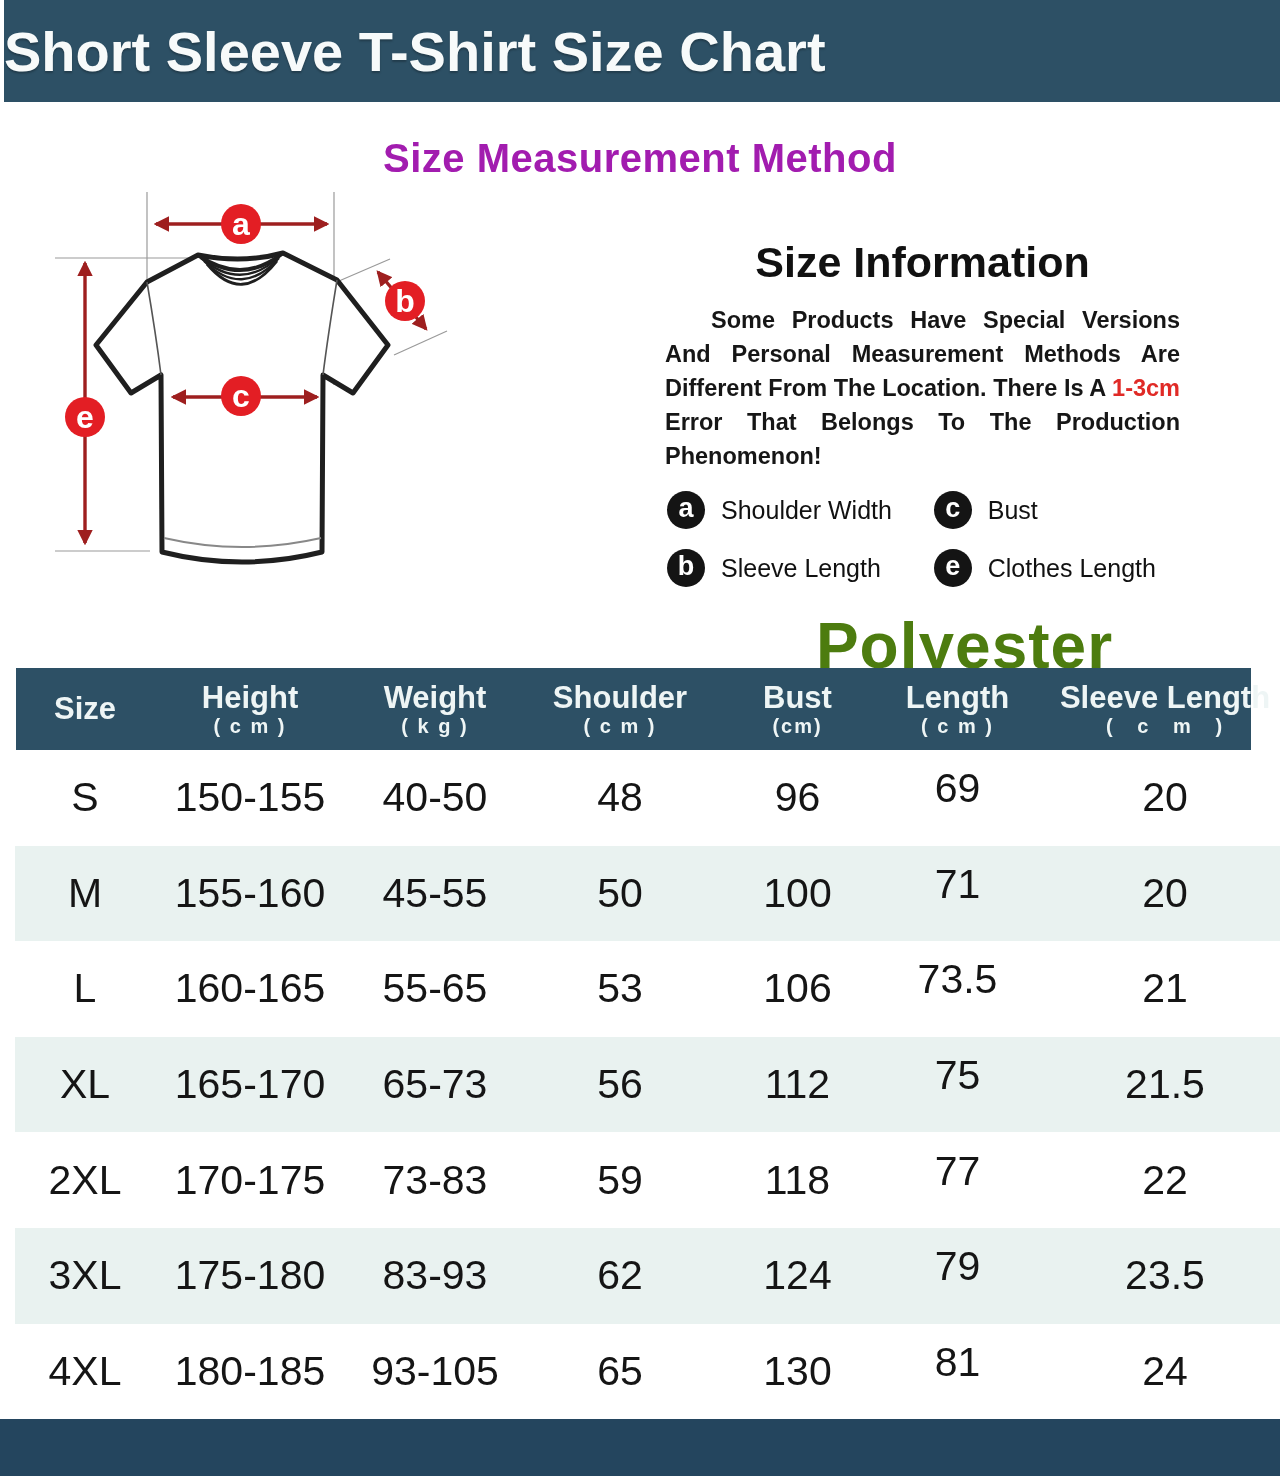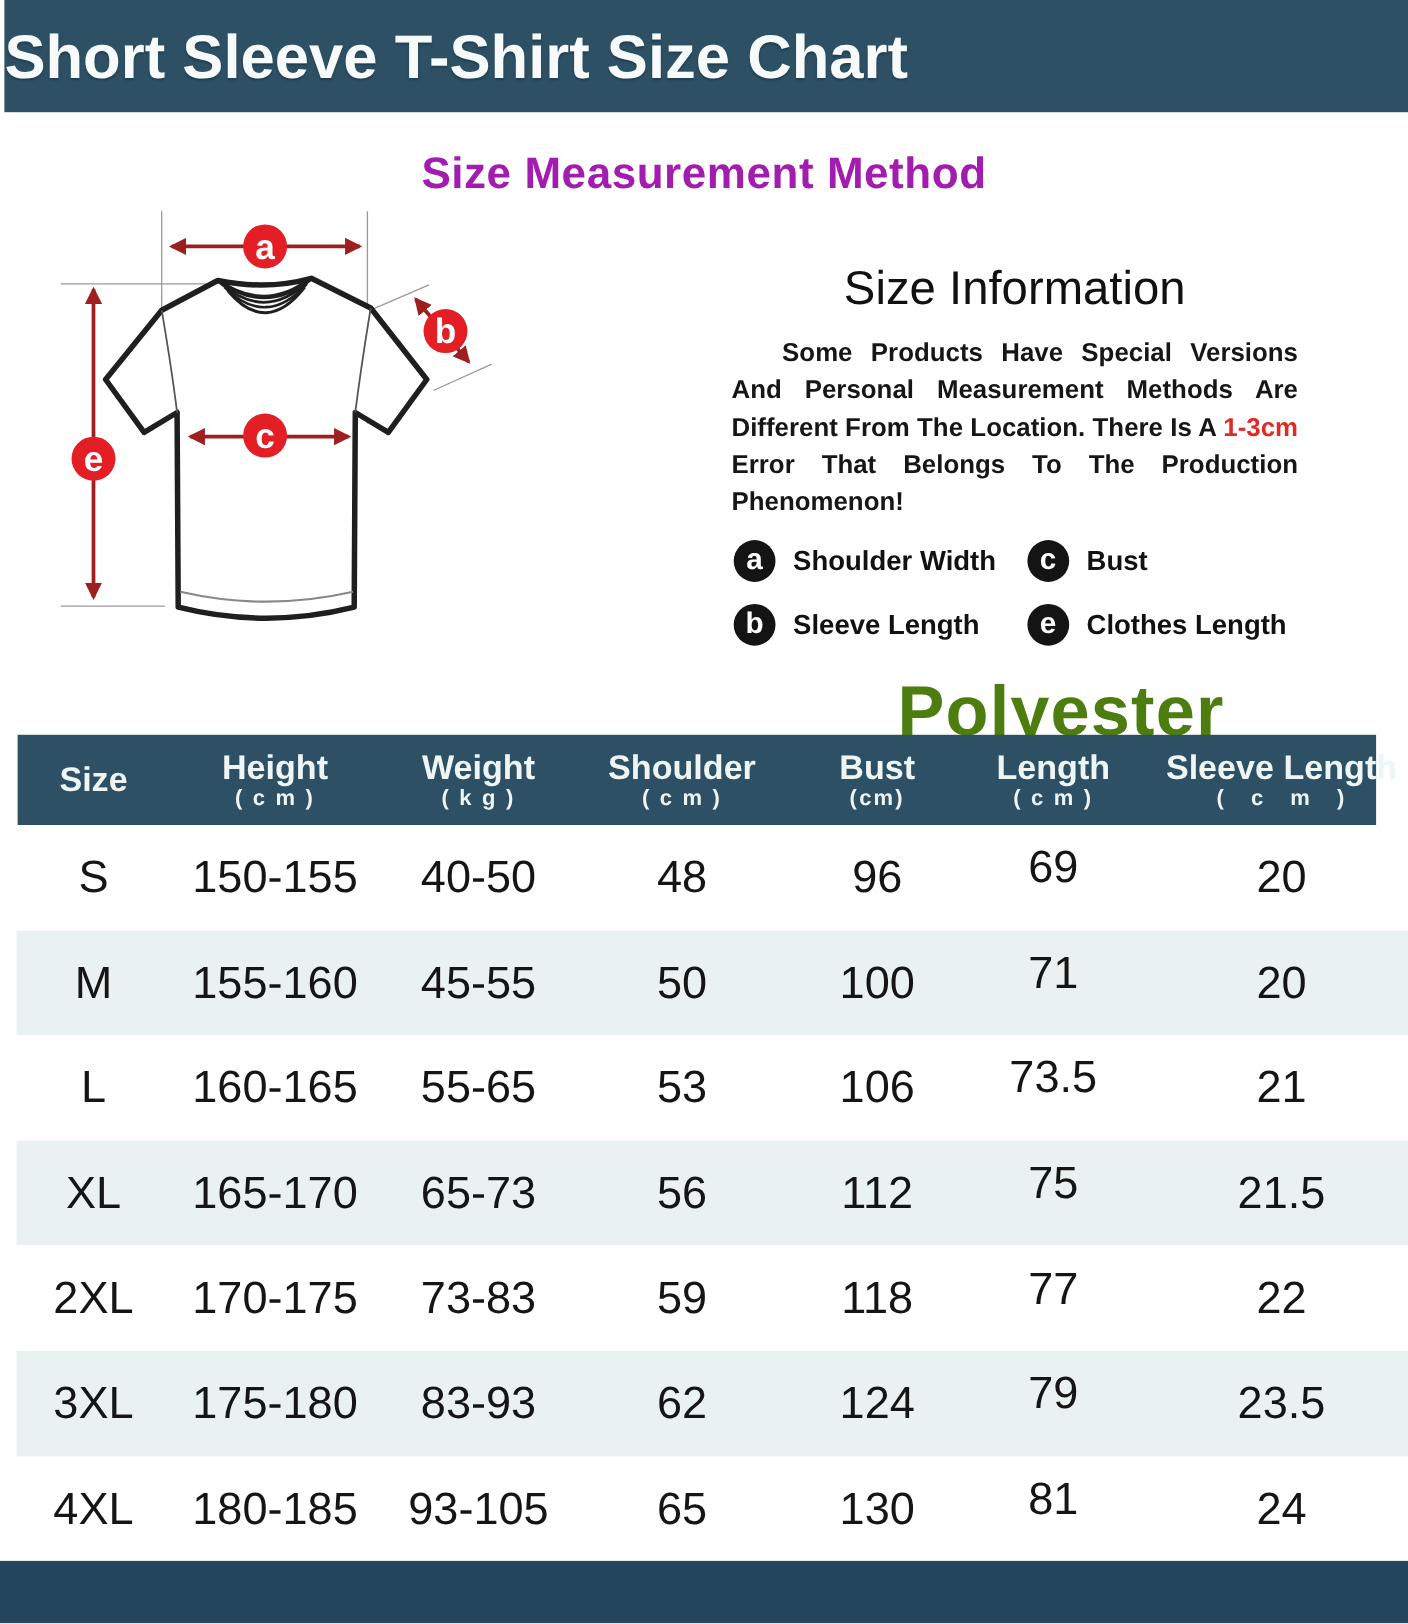--- a/index.html
+++ b/index.html
@@ -46,21 +46,21 @@
 
   
   .info-col {
     position: absolute; top: 190px; left: 520px;
     width: 760px;
   }
   .info-inner { margin-left: 145px; width: 515px; }
   .info-title {
     margin-top: 48px;
     text-align: center;
-    font-size: 43px; font-weight: 400; color: #111;
+    font-size: 43px; font-weight: 700; color: #111;
   }
   .info-text {
     margin-top: 16px;
     font-size: 23.5px; font-weight: 700; color: #161616;
     line-height: 34px;
     text-align: justify;
     text-indent: 46px;
   }
   .info-text .hl { color: #e02a26; }
   .legend {
@@ -74,21 +74,21 @@
   .legend-key {
     width: 38px; height: 38px; border-radius: 50%;
     background: #141414; color: #fff;
     font-size: 27px; font-weight: 700;
     display: flex; align-items: center; justify-content: center;
     flex: 0 0 38px;
     padding-bottom: 3px;
   }
   .legend-label {
     margin-left: 16px;
-    font-size: 25px; font-weight: 700; color: #111;
+    font-size: 25px; font-weight: 400; color: #111;
   }
   .material {
     margin-top: 22px;
     text-align: center;
     transform: translateX(42px);
     font-size: 64px; font-weight: 600;
     color: #4d7c0f;
     letter-spacing: 1px;
   }
 

